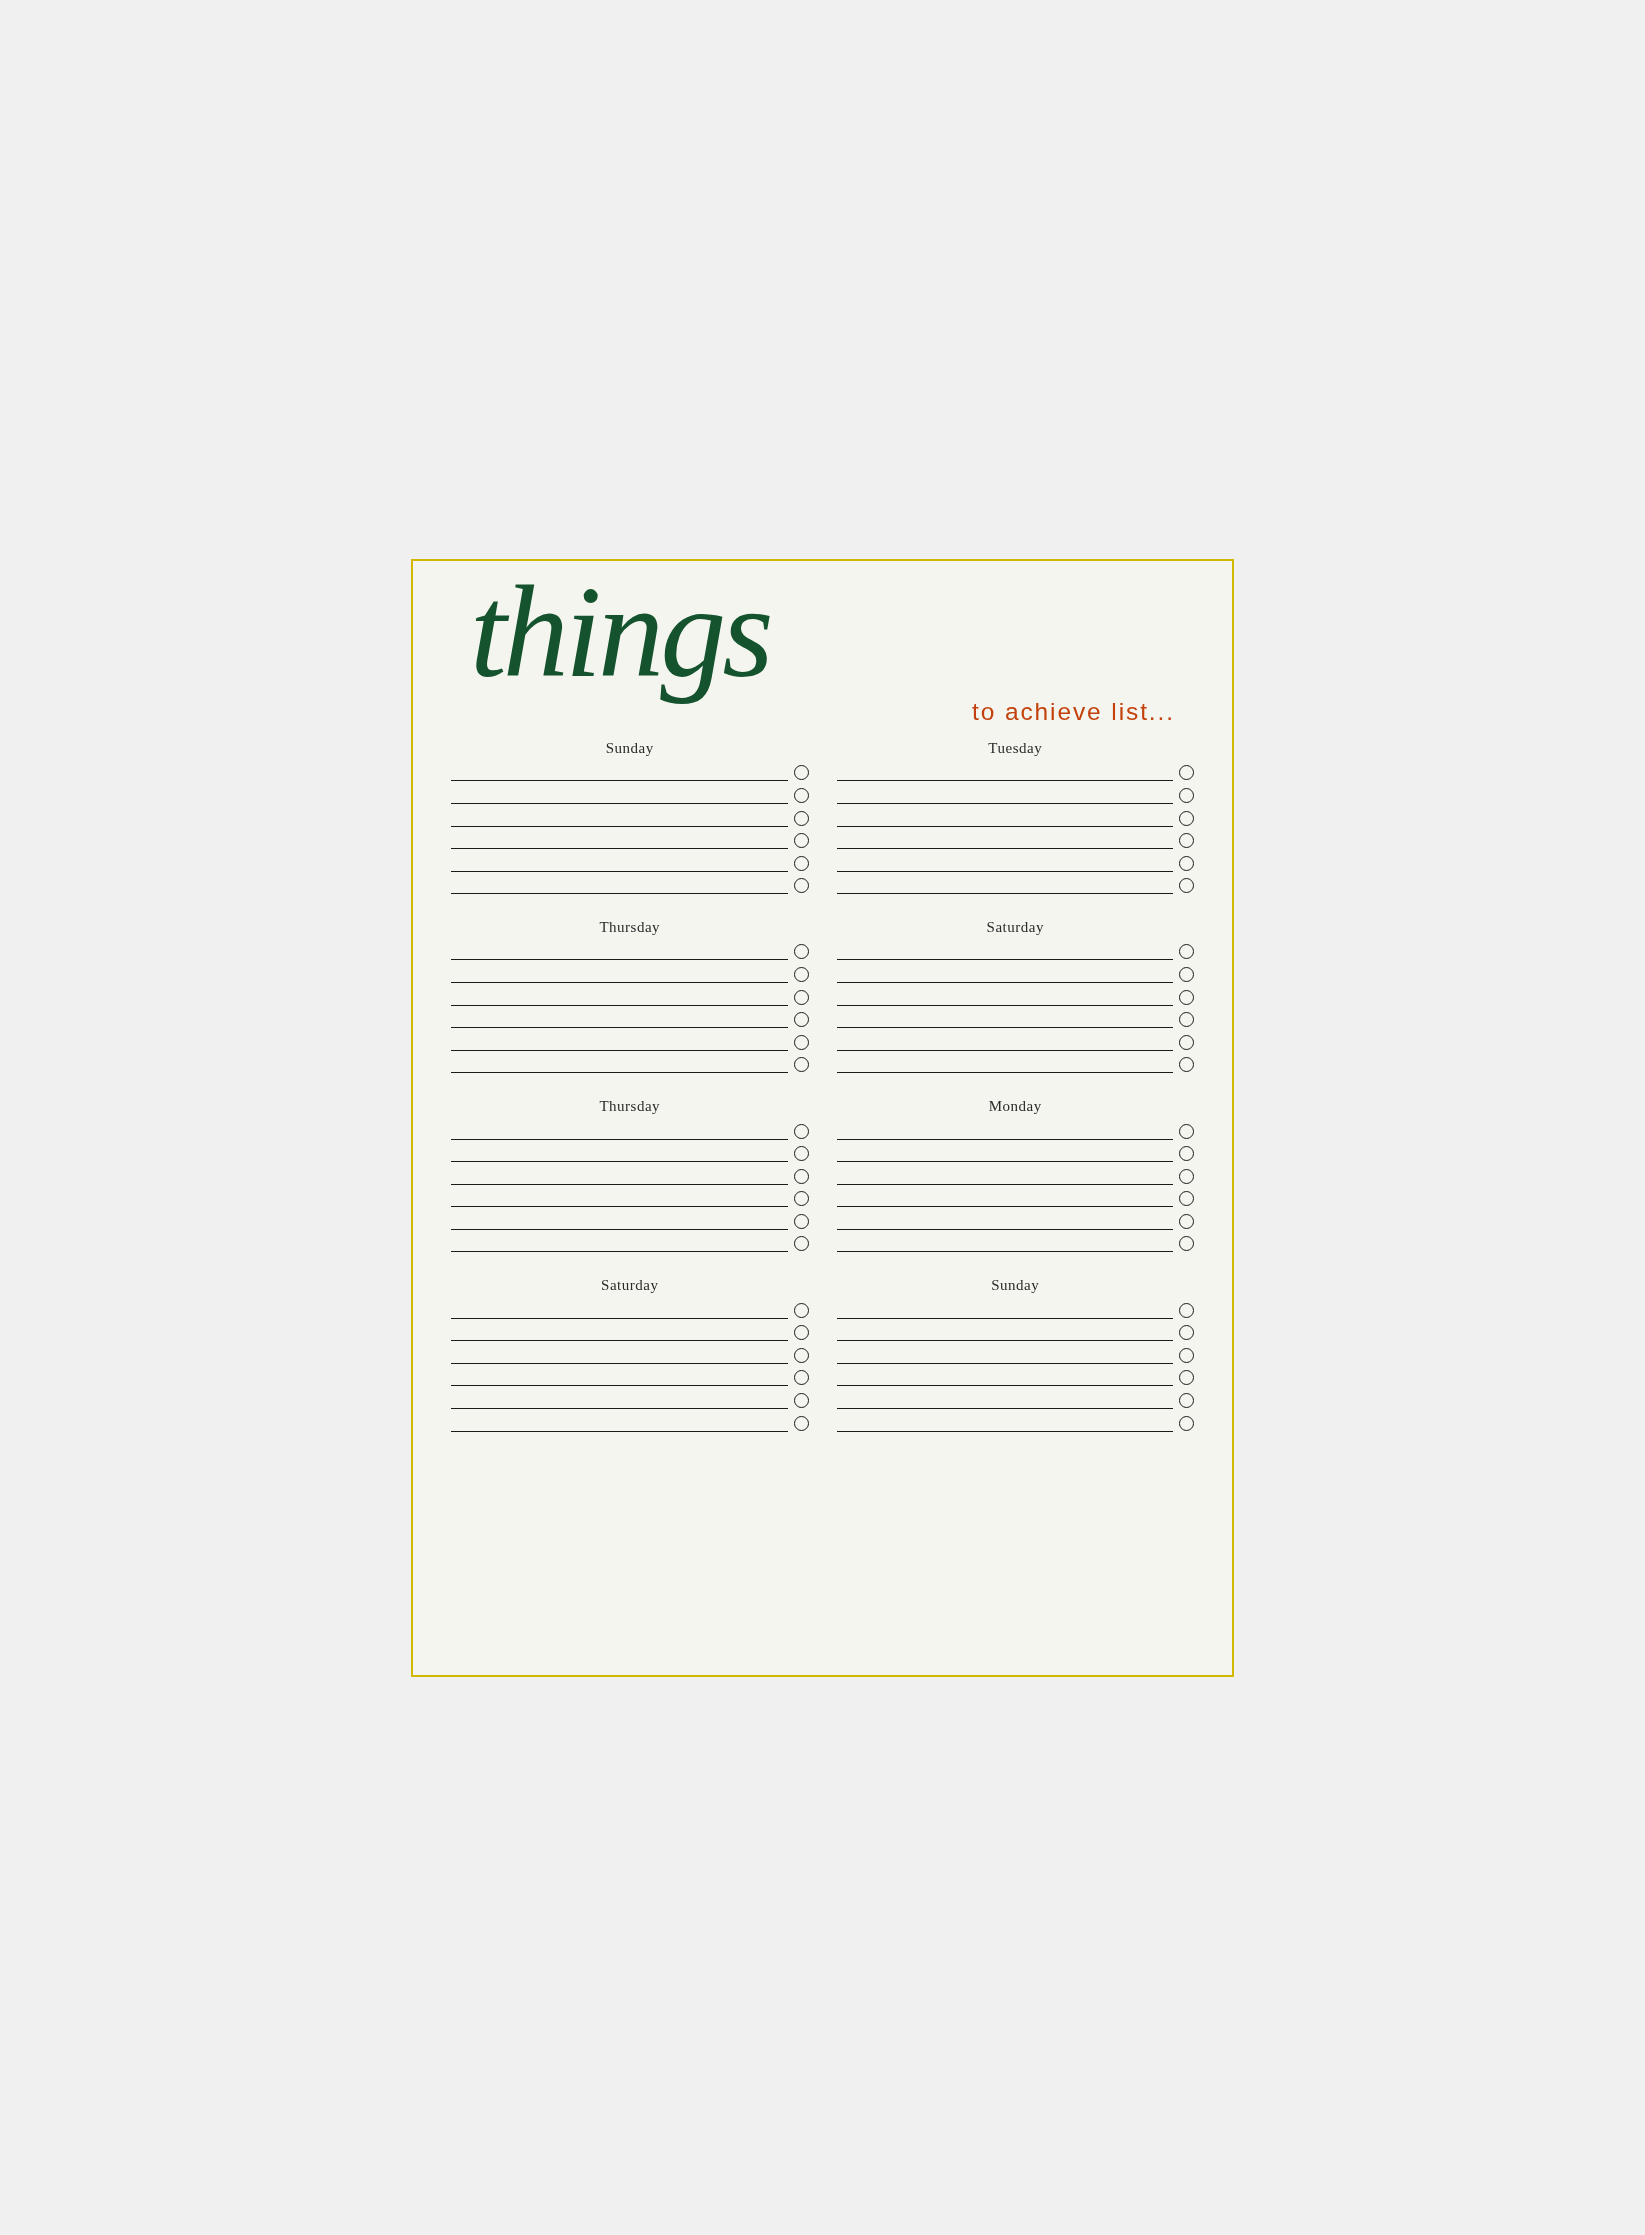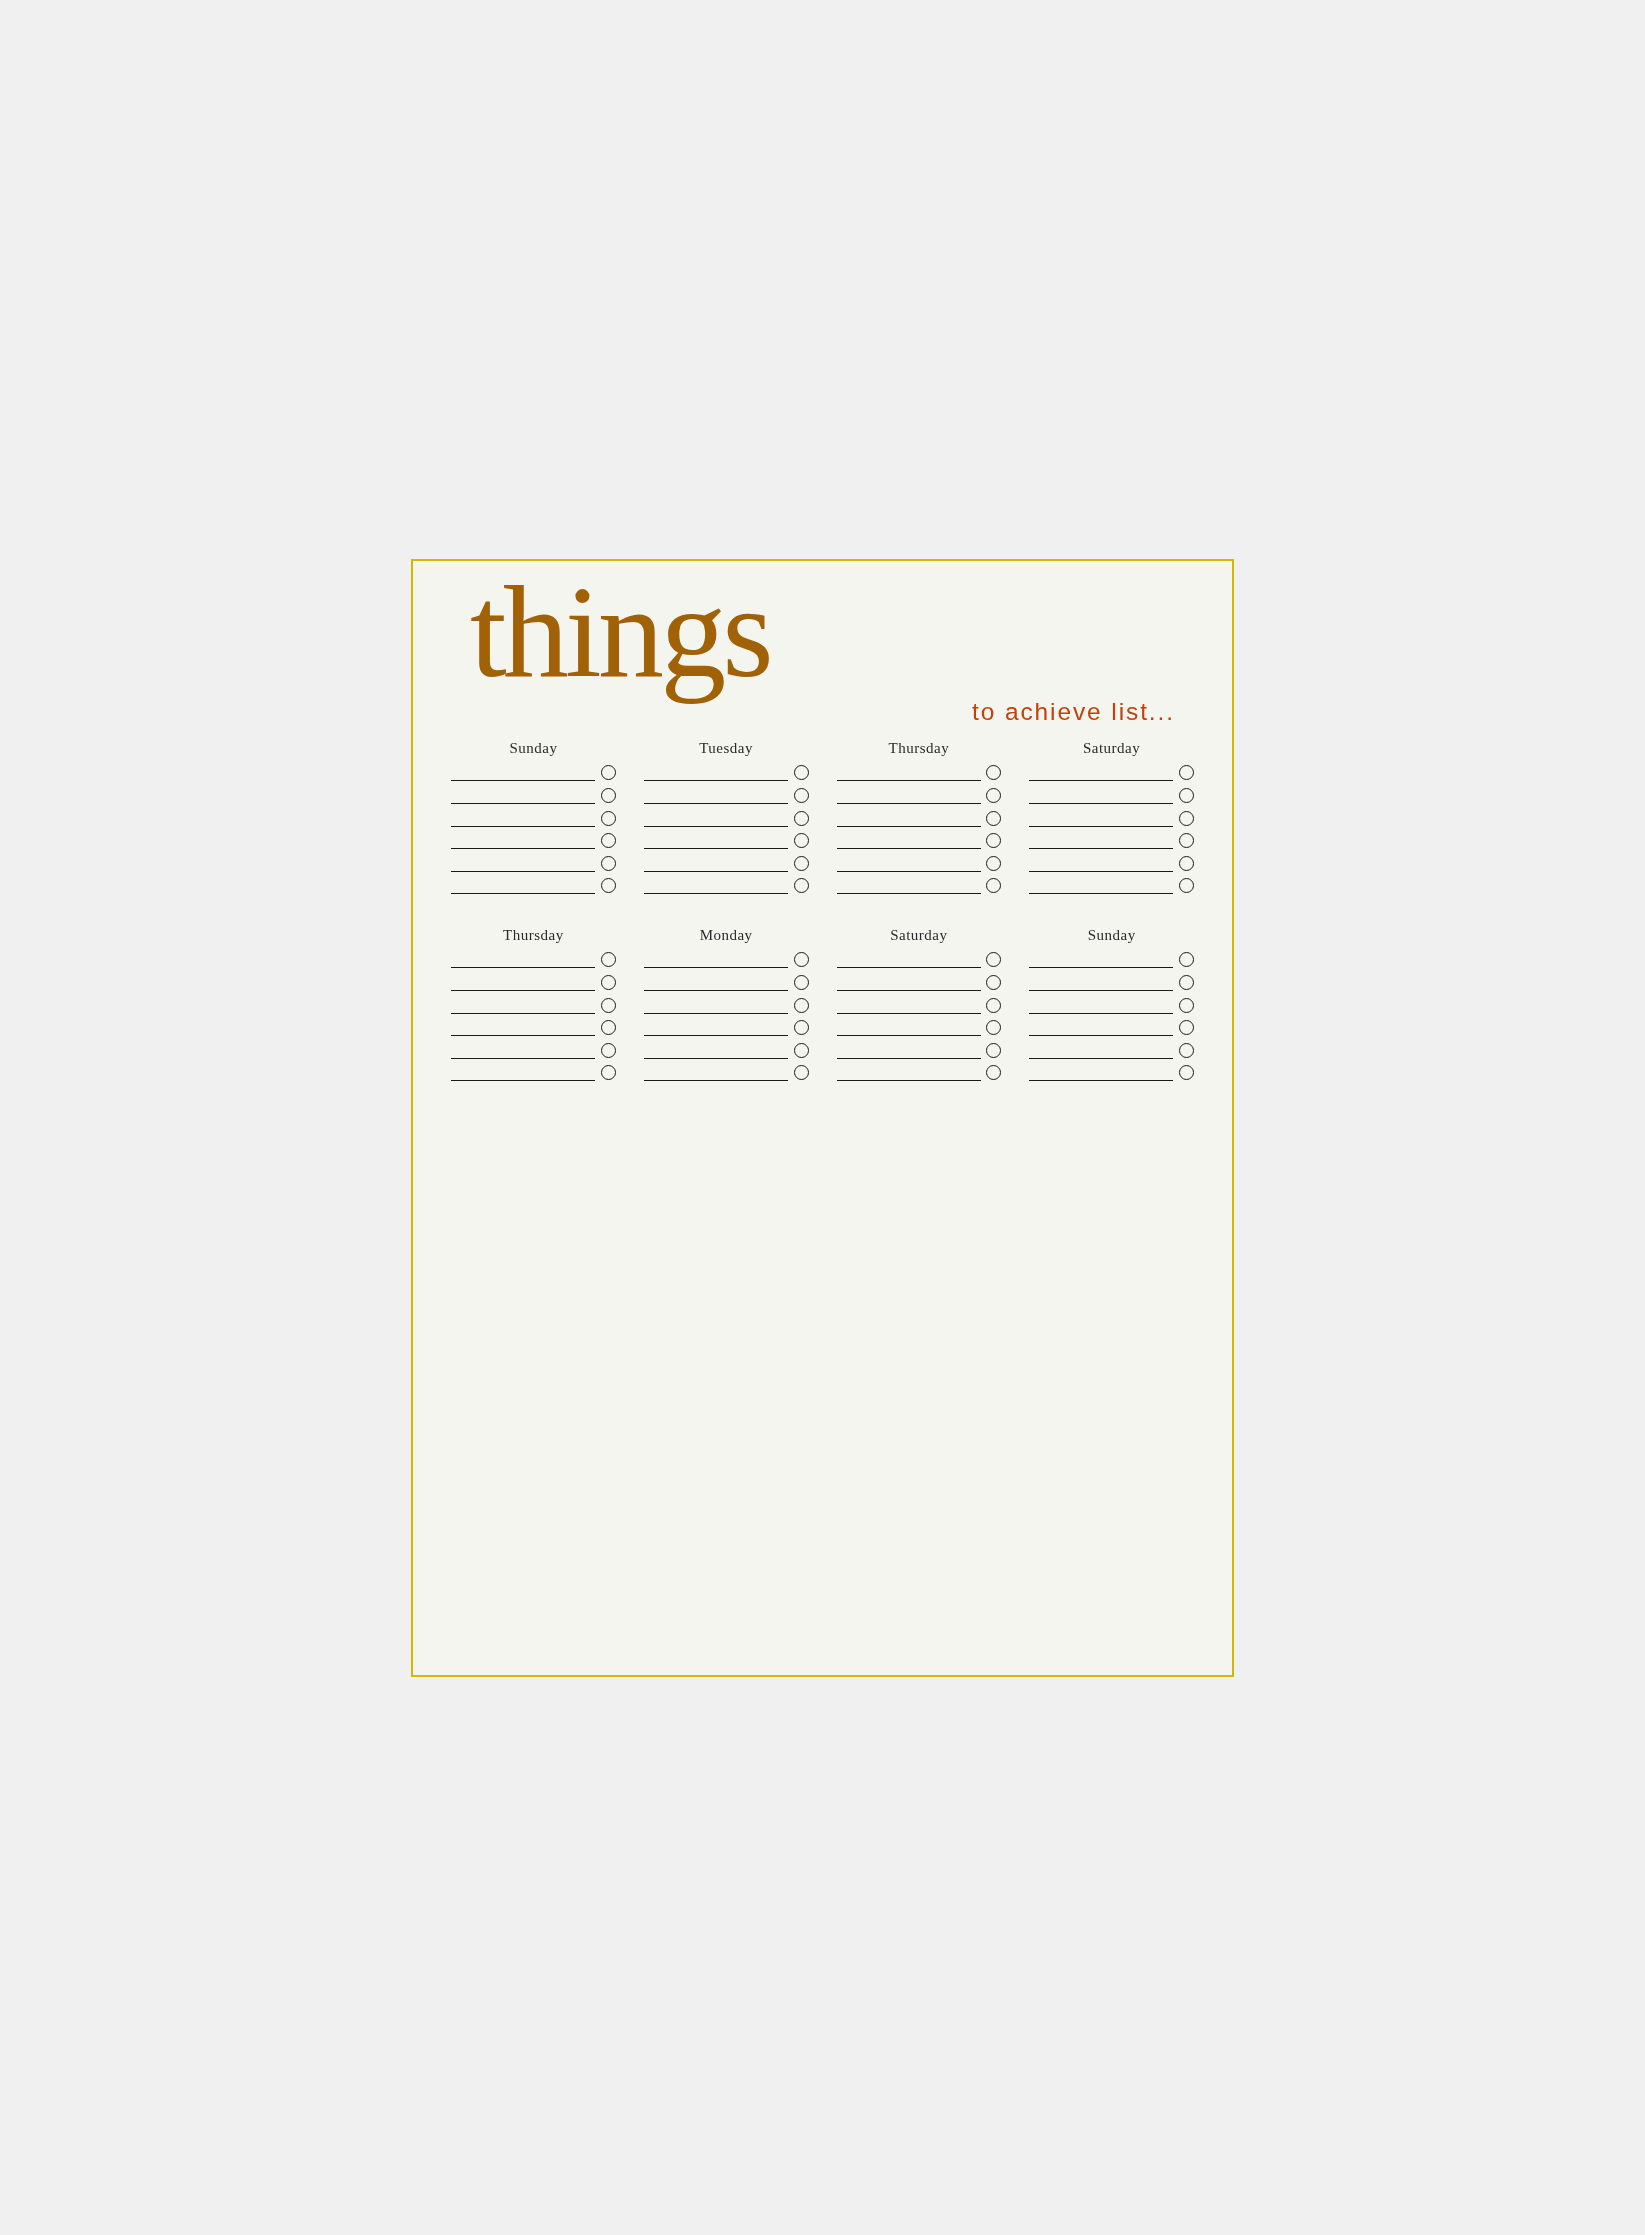--- a/index.html
+++ b/index.html
@@ -25,22 +25,22 @@
 
     .header {
       text-align: center;
       margin-bottom: 9.4px;
       position: relative;
       height: 151px;
     }
 
     .days-grid {
       display: grid;
-      grid-template-columns: 1fr 1fr 1fr 1fr;
-      gap: 8px 28px;
+      grid-template-columns: 1fr 1fr;
+      gap: 0 28px;
       margin-top: 6px;
     }
 
     .day-section {
       margin-bottom: 19px;
     }
 
     .day-title {
       font-size: 15px;
       color: #2a2a2a;
@@ -89,22 +89,23 @@
 
   <div class="header">
     <div style="position: relative; width: 100%; height: 100%;">
 
       <div style="
         position: absolute;
         left: 19px;
         top: -14px;
         font-size: 132px;
         font-family: Georgia, 'Times New Roman', serif;
+        font-style: italic;
         font-weight: normal;
-        color: #a16207;
+        color: #14532d;
         line-height: 1;
         letter-spacing: -3.8px;
         z-index: 1;
       ">things</div>
 
       <div style="
         position: absolute;
         bottom: 4.7px;
         right: 19px;
         font-size: 24.5px;

